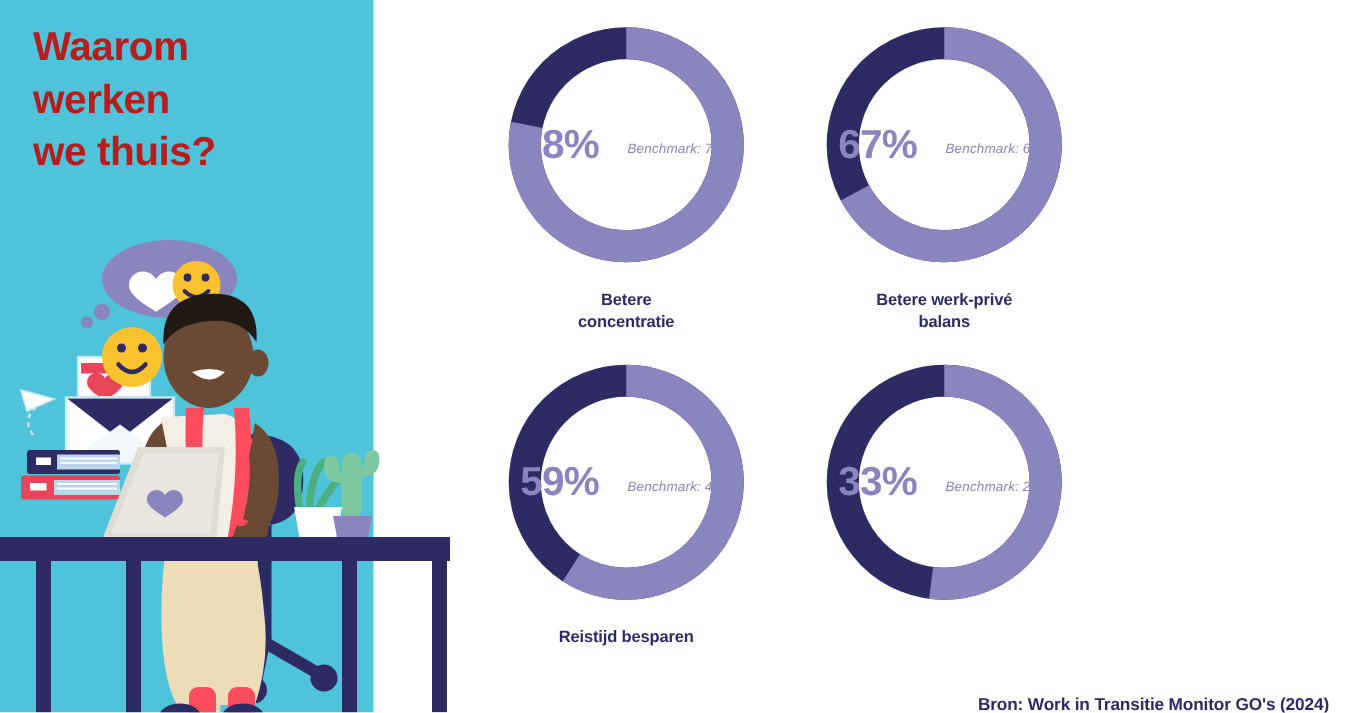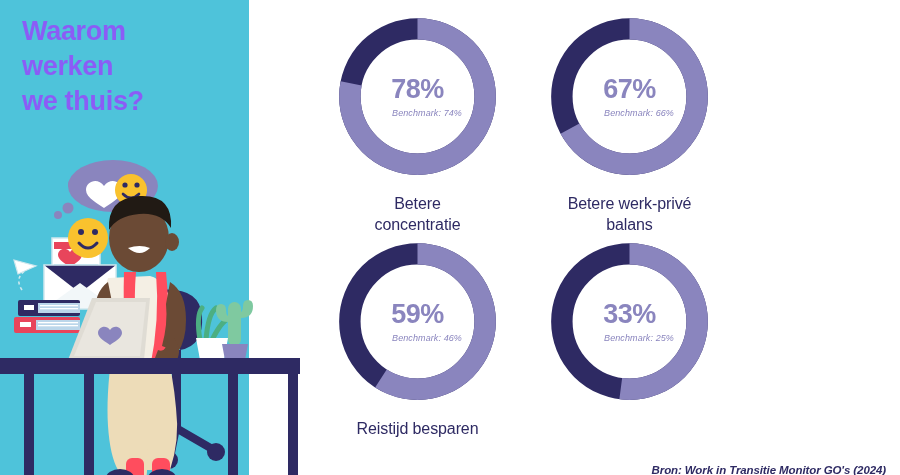--- a/index.html
+++ b/index.html
@@ -21,21 +21,21 @@
     left: 0; top: 0;
     width: 249px;
     height: 475px;
     background: #4EC3DA;
   }
   #headline {
     position: absolute;
     left: 22px;
     top: 14px;
     width: 215px;
-    color: #8b5cf6;
+    color: #b91c1c;
     font-size: 27px;
     line-height: 1.30;
     font-weight: bold;
     letter-spacing: -0.3px;
     white-space: pre-line;
   }
 
   
   #illustration {
     position: absolute;
@@ -73,56 +73,55 @@
     display: block;
     width: 165px;
     height: 165px;
   }
   .donut-center {
     position: absolute;
     left: 0; top: 0;
     width: 165px;
     height: 165px;
     display: flex;
-    flex-direction: column;
+    flex-direction: row;
     align-items: center;
     justify-content: center;
   }
   .pct {
     font-size: 27px;
     font-weight: bold;
     color: #8A85BE;
     letter-spacing: -0.5px;
     line-height: 1;
   }
   .bench {
     margin-top: 5px;
     font-size: 9px;
     font-style: italic;
     color: #8A85BE;
     letter-spacing: 0.1px;
     margin-left: 19px;
   }
   .chart-label {
     margin-top: 14px;
-    font-size: 16px;
-    font-weight: normal;
+    font-size: 11px;
+    font-weight: bold;
     color: #2E2A63;
     line-height: 1.32;
     letter-spacing: -0.1px;
     white-space: pre-line;
   }
 
   
   #source {
     position: absolute;
     right: 14px;
     bottom: -1px;
     font-size: 11.5px;
-    font-style: italic;
     font-weight: bold;
     color: #2E2A63;
     letter-spacing: -0.1px;
   }
 </style>
 </head>
 <body>
 
 <div id="teal-panel"></div>
 

